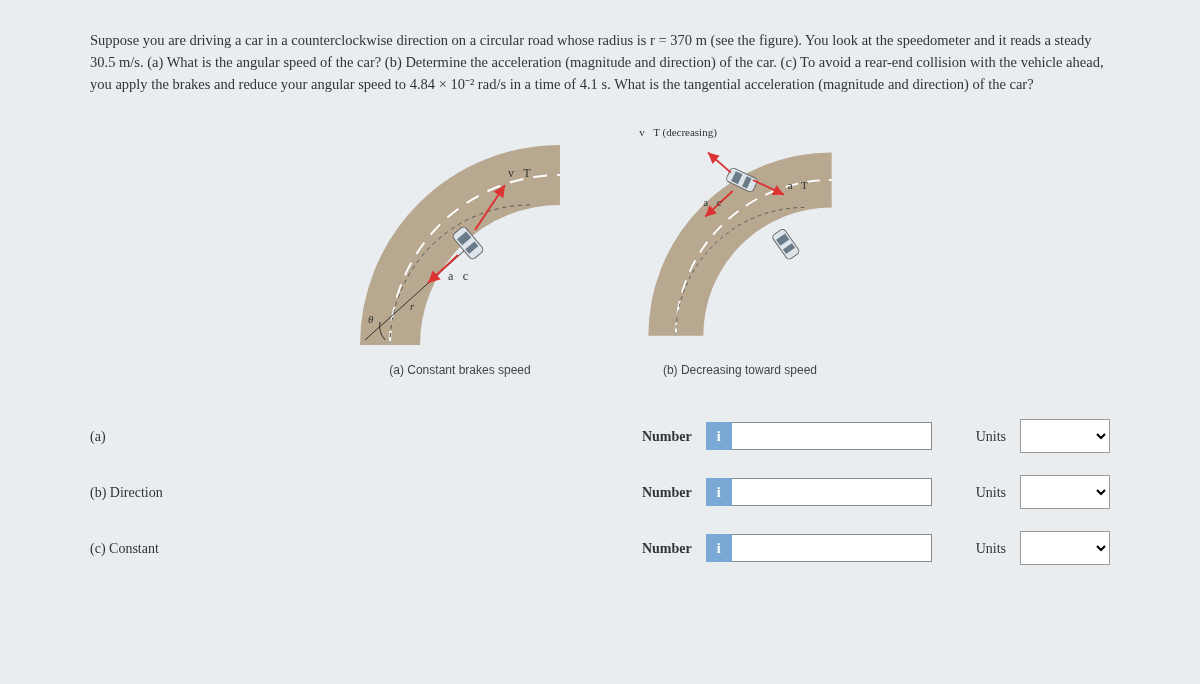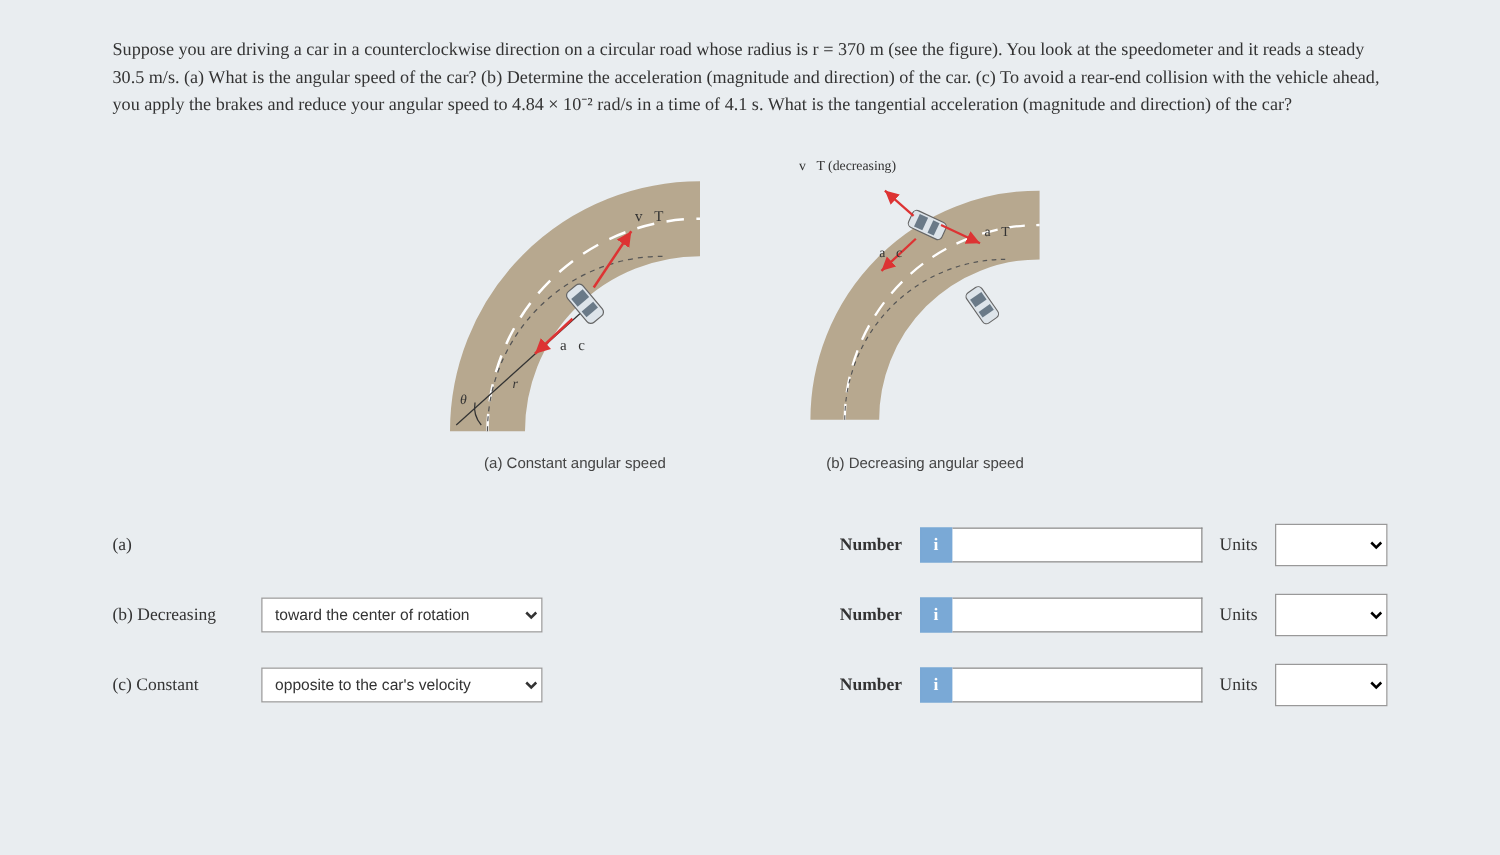--- a/index.html
+++ b/index.html
@@ -91,20 +91,21 @@
     height: 28px;
     border: 1px solid #888;
     border-left: none;
     padding: 3px 6px;
     background: #fff;
     font-size: 13px;
   }
   .units-label {
     font-family: Georgia, serif;
     font-size: 14px;
+    margin-left: 30px;
   }
   .units-select {
     width: 90px;
     height: 28px;
     border: 1px solid #999;
     background: #fff;
     font-family: Arial, sans-serif;
     font-size: 12.5px;
     padding: 16px 4px;
   }
@@ -140,21 +141,21 @@
         <rect x="-6" y="-10" width="12" height="8" fill="#6a7a88"></rect>
         <rect x="-6" y="3" width="12" height="6" fill="#6a7a88"></rect>
       </g>
 
       <line x1="125" y1="115" x2="155" y2="70" stroke="#d33" stroke-width="2" marker-end="url(#arrA)"></line>
       <text x="158" y="62" font-size="12" fill="#333">v⃗T</text>
 
       <line x1="108" y1="140" x2="78" y2="168" stroke="#d33" stroke-width="2" marker-end="url(#arrA)"></line>
       <text x="98" y="165" font-size="12" fill="#333">a⃗c</text>
     </svg>
-    <div class="figure-caption">(a) Constant angular speed</div>
+    <div class="figure-caption">(a) Constant brakes speed</div>
   </div>
 
   <div class="figure-panel">
     <svg class="figure-svg" viewBox="0 0 240 240">
       <defs>
         <marker id="arrB" markerWidth="8" markerHeight="8" refX="6" refY="3" orient="auto">
           <path d="M0,0 L6,3 L0,6 Z" fill="#d33"></path>
         </marker>
       </defs>
 
@@ -177,21 +178,21 @@
 
       <text x="10" y="12" font-size="12" fill="#333">v⃗T (decreasing)</text>
       <line x1="110" y1="52" x2="85" y2="30" stroke="#d33" stroke-width="2" marker-end="url(#arrB)"></line>
 
       <line x1="112" y1="72" x2="82" y2="100" stroke="#d33" stroke-width="2" marker-end="url(#arrB)"></line>
       <text x="80" y="88" font-size="12" fill="#333">a⃗c</text>
 
       <line x1="134" y1="60" x2="168" y2="76" stroke="#d33" stroke-width="2" marker-end="url(#arrB)"></line>
       <text x="172" y="70" font-size="12" fill="#333">a⃗T</text>
     </svg>
-    <div class="figure-caption">(b) Decreasing angular speed</div>
+    <div class="figure-caption">(b) Decreasing toward speed</div>
   </div>
 
 </div>
 
 <div class="answer-rows">
 
   <div class="answer-row">
     <span class="part-label">(a)</span>
     <span class="spacer-select"></span>
     <span class="number-label">Number</span>
@@ -199,40 +200,34 @@
       <span class="info-icon">i</span>
       <input class="number-input" type="text" value="" style="">
     </div>
     <span class="units-label">Units</span>
     <select class="units-select">
       <option>rad/s·</option>
     </select>
   </div>
 
   <div class="answer-row">
-    <span class="part-label">(b)   Decreasing</span>
-    <select class="direction-select">
-      <option>toward the center of rotation</option>
-    </select>
+    <span class="part-label">(b)   Direction</span>
     <span class="number-label">Number</span>
     <div class="number-input-wrap">
       <span class="info-icon">i</span>
       <input class="number-input" type="text" value="" style="">
     </div>
     <span class="units-label">Units</span>
     <select class="units-select">
       <option>m/s^2</option>
     </select>
   </div>
 
   <div class="answer-row">
     <span class="part-label">(c)   Constant</span>
-    <select class="direction-select">
-      <option>opposite to the car's velocity</option>
-    </select>
     <span class="number-label">Number</span>
     <div class="number-input-wrap">
       <span class="info-icon">i</span>
       <input class="number-input" type="text" value="" style="">
     </div>
     <span class="units-label">Units</span>
     <select class="units-select">
       <option>m/s^2</option>
     </select>
   </div>

